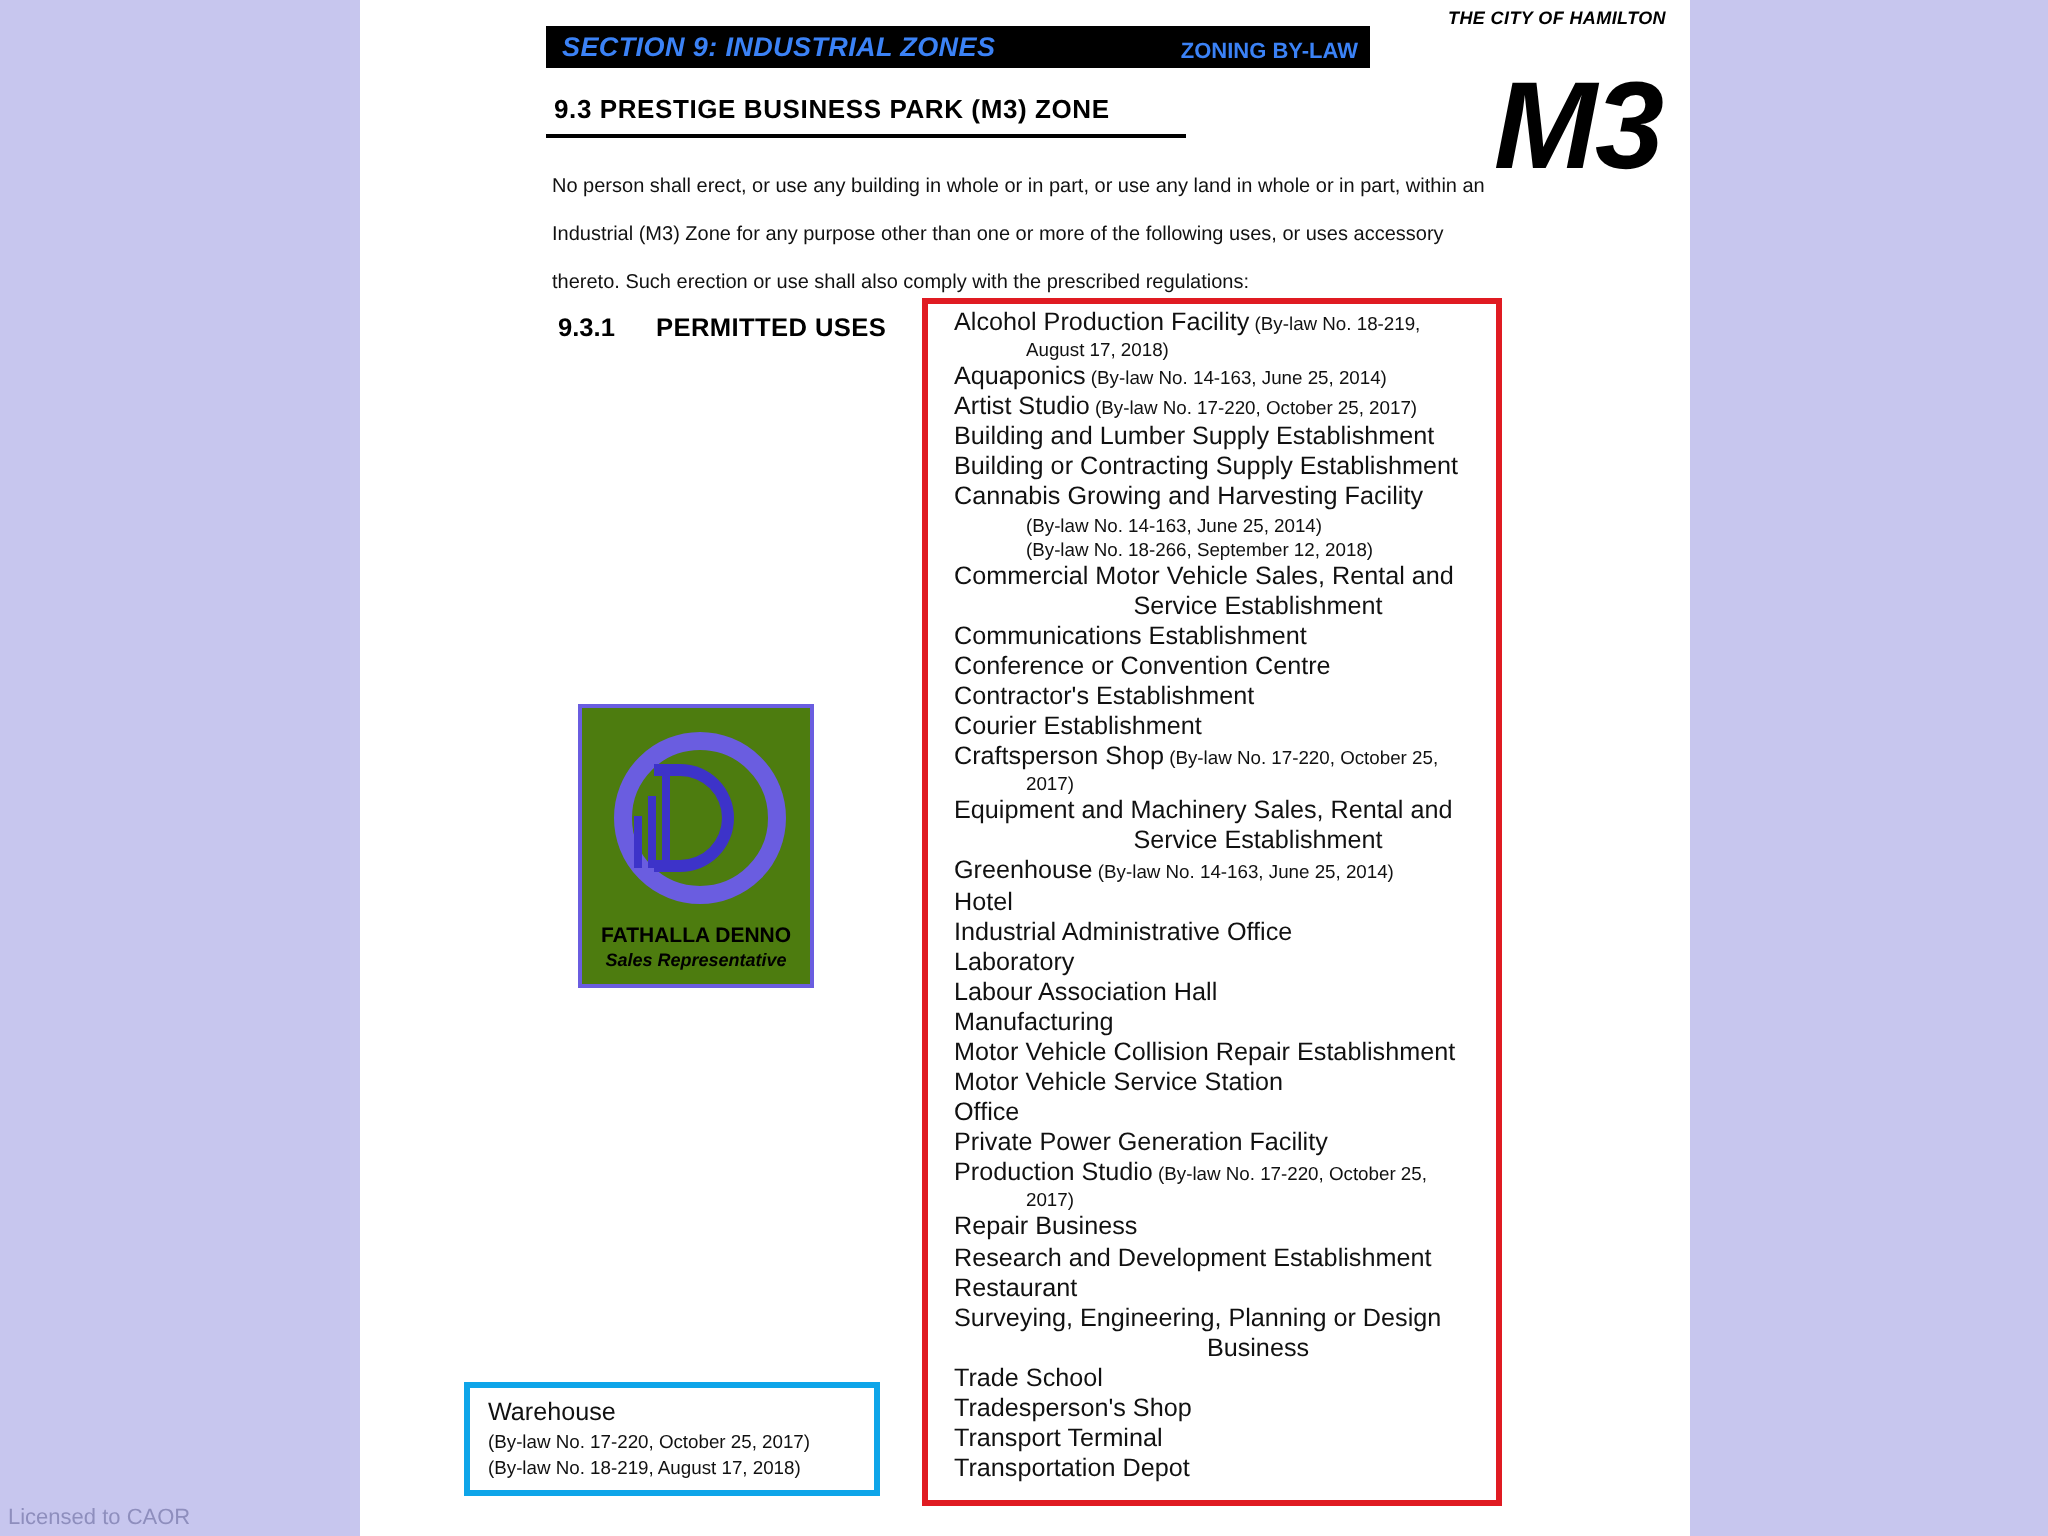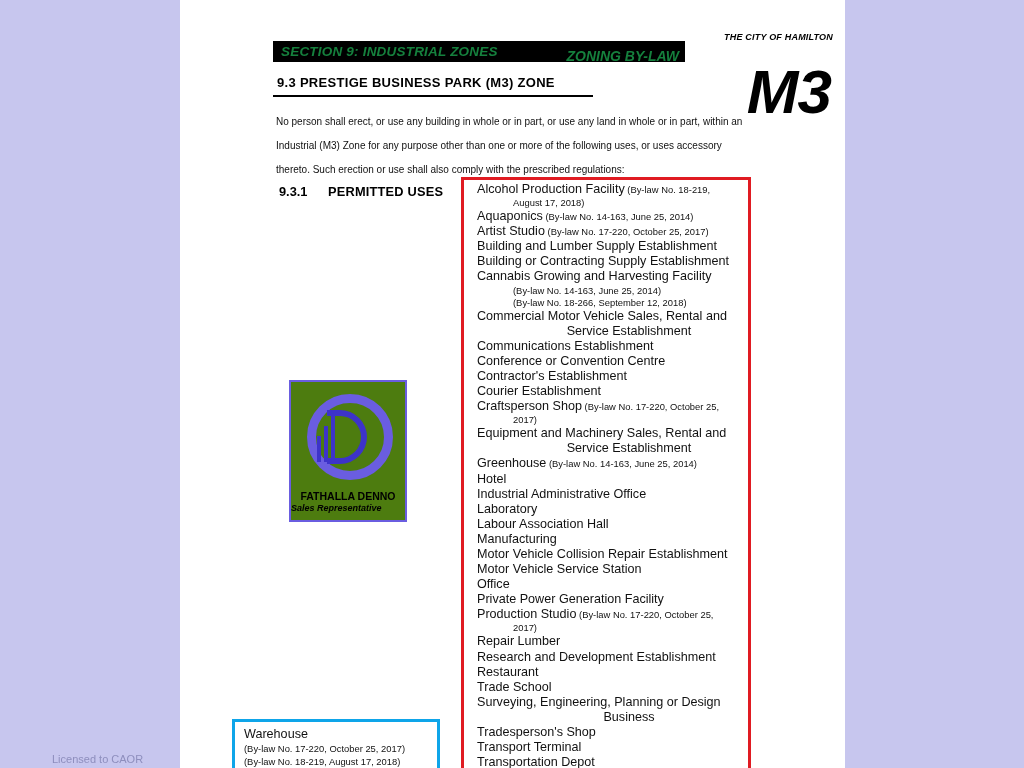--- a/index.html
+++ b/index.html
@@ -22,59 +22,57 @@
     left: 180px;
     top: 0;
     width: 665px;
     height: 768px;
     background: #ffffff;
   }
   .doc-inner {
     position: relative;
     width: 665px;
     height: 648px;
-    margin-top: 28px;
   }
 
   
   .city-line {
     position: absolute;
     right: 12px;
     top: 4px;
     font-size: 9px;
     font-weight: bold;
     font-style: italic;
     letter-spacing: 0.2px;
     color: #000;
   }
   .section-bar {
     position: absolute;
     left: 93px;
     top: 13px;
     width: 412px;
     height: 21px;
     background: #000000;
-    color: #15803d;
+    color: #3b82f6;
   }
   .section-bar .sec-title {
     position: absolute;
     left: 8px;
     top: 3px;
     font-size: 13.5px;
     font-weight: bold;
     font-style: italic;
     letter-spacing: 0.2px;
   }
   .section-bar .sec-right {
     position: absolute;
     right: 6px;
     top: 7px;
-    font-size: 14px;
-    font-weight: bold;
-    font-style: italic;
+    font-size: 11px;
+    font-weight: bold;
     text-align: center;
   }
   .sub-head {
     position: absolute;
     left: 97px;
     top: 47px;
     font-size: 13px;
     font-weight: bold;
     letter-spacing: 0.3px;
     color: #000;
@@ -223,20 +221,21 @@
     text-align: center;
     font-size: 10.5px;
     font-weight: bold;
     color: #000;
   }
   .logo-role {
     position: absolute;
     left: 0;
     right: 0;
     top: 121px;
+    text-align: center;
     font-size: 9px;
     font-weight: bold;
     font-style: italic;
     color: #000;
   }
 
   
   .warehouse-box {
     position: absolute;
     left: 52px;
@@ -268,21 +267,20 @@
     font-size: 9.4px;
     color: #111;
   }
 
   .license {
     position: absolute;
     left: 4px;
     bottom: 3px;
     font-size: 11px;
     color: #8e8ebd;
-    margin-left: 48px;
   }
 </style>
 </head>
 <body>
 
 <div id="page">
 
   <div class="paper">
     <div class="doc-inner">
 
@@ -322,25 +320,25 @@
           <div class="use"><span>Hotel</span></div>
           <div class="use"><span>Industrial Administrative Office</span></div>
           <div class="use"><span>Laboratory</span></div>
           <div class="use"><span>Labour Association Hall</span></div>
           <div class="use"><span>Manufacturing</span></div>
           <div class="use"><span>Motor Vehicle Collision Repair Establishment</span></div>
           <div class="use"><span>Motor Vehicle Service Station</span></div>
           <div class="use"><span>Office</span></div>
           <div class="use"><span>Private Power Generation Facility</span></div>
           <div class="use"><span>Production Studio</span><span class="bylaw"> (By-law No. 17-220, October 25,</span><span class="bylaw-line">2017)</span></div>
-          <div class="use"><span>Repair Lumber</span></div>
+          <div class="use"><span>Repair Business</span></div>
           <div class="use"><span>Research and Development Establishment</span></div>
           <div class="use"><span>Restaurant</span></div>
+          <div class="use"><span>Surveying, Engineering, Planning or Design</span><span class="wrap2">Business</span></div>
           <div class="use"><span>Trade School</span></div>
-          <div class="use"><span>Surveying, Engineering, Planning or Design</span><span class="wrap2">Business</span></div>
           <div class="use"><span>Tradesperson's Shop</span></div>
           <div class="use"><span>Transport Terminal</span></div>
           <div class="use"><span>Transportation Depot</span></div>
         </div>
 
       <div class="logo-card">
         <div class="logo-ring"></div>
         <div class="logo-d"></div>
         <div class="logo-bars">
             <i></i>

